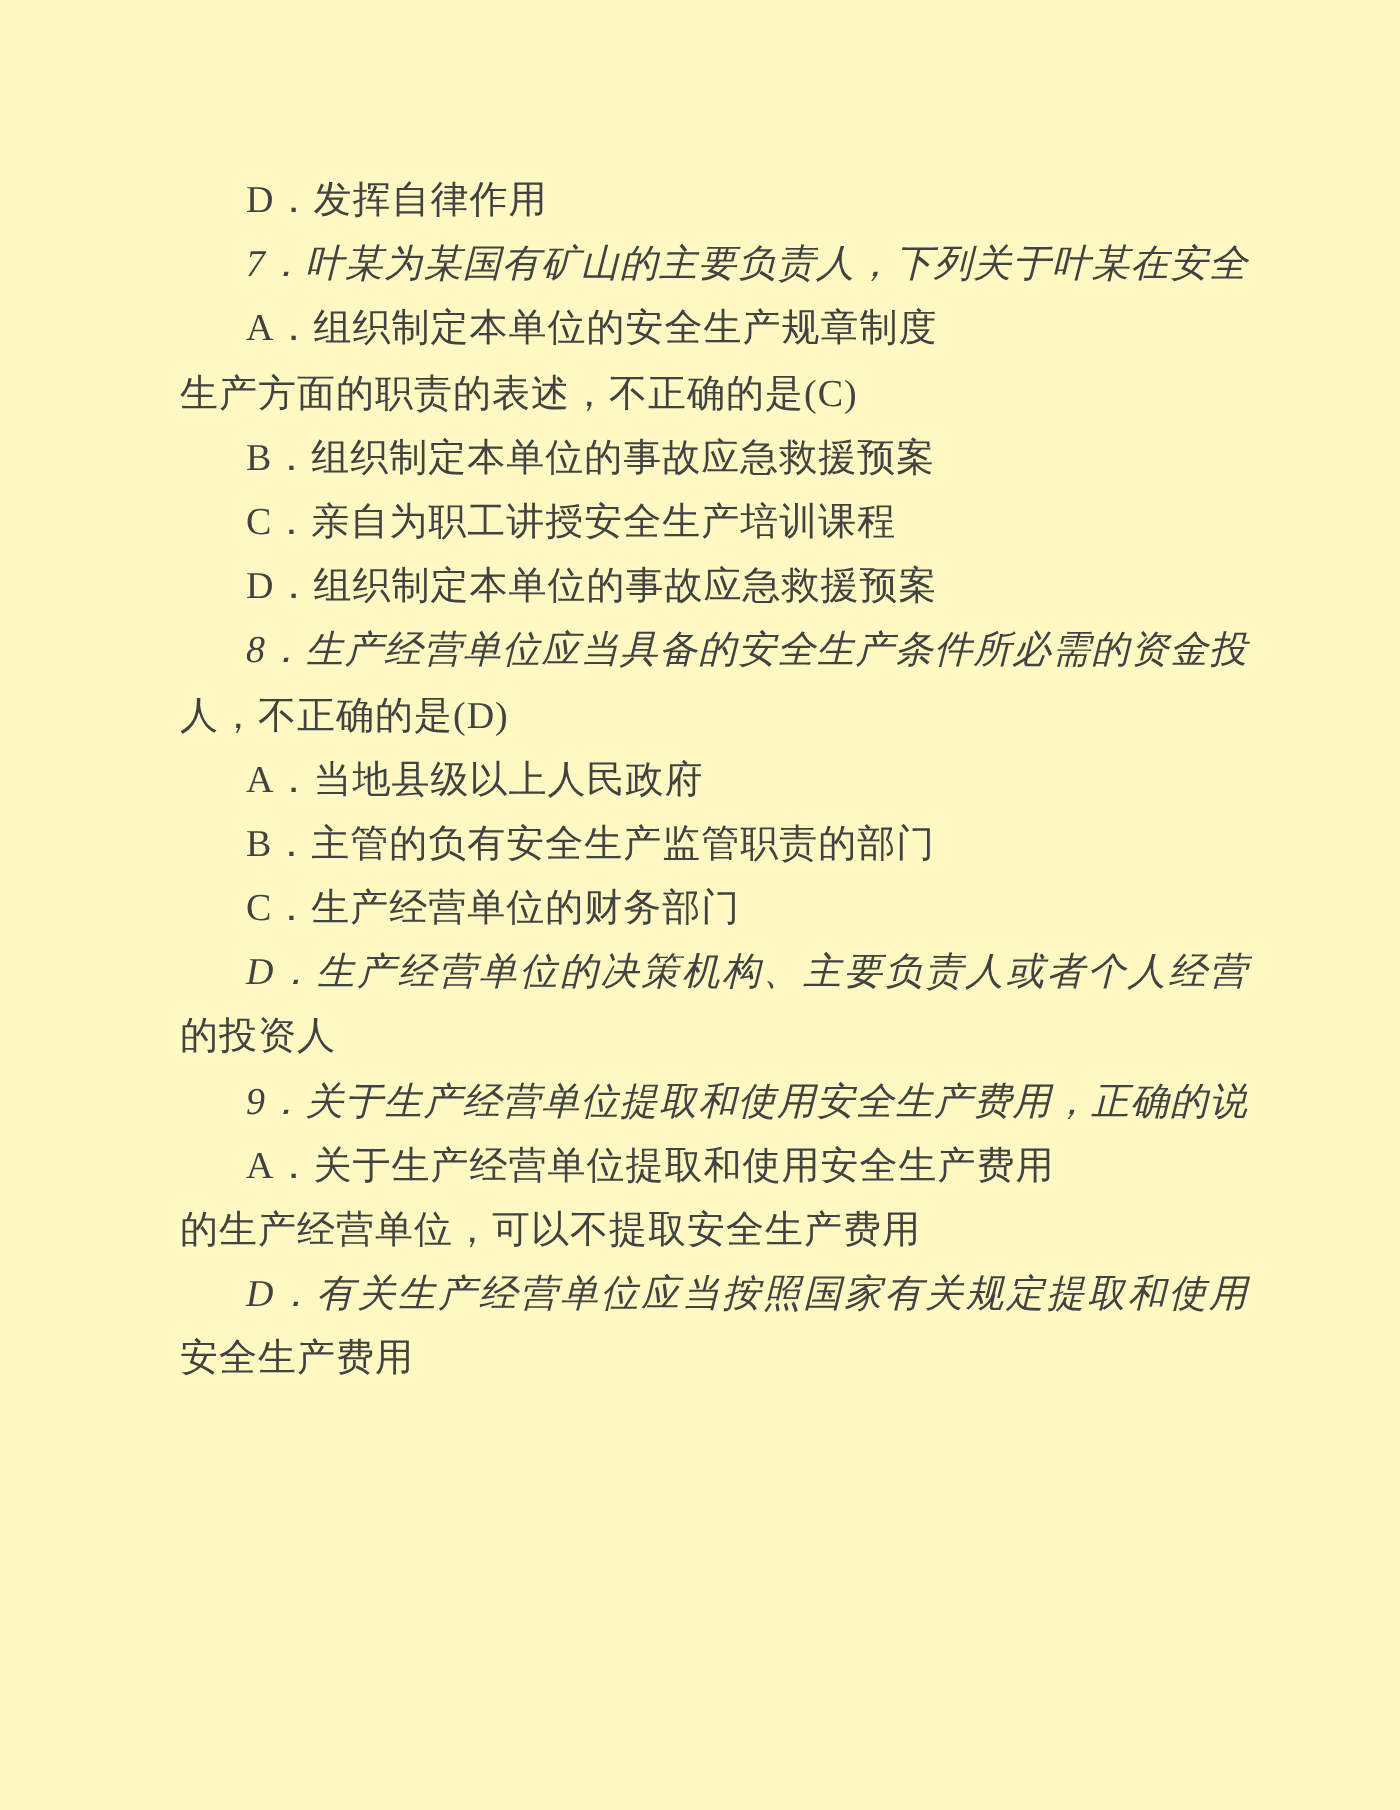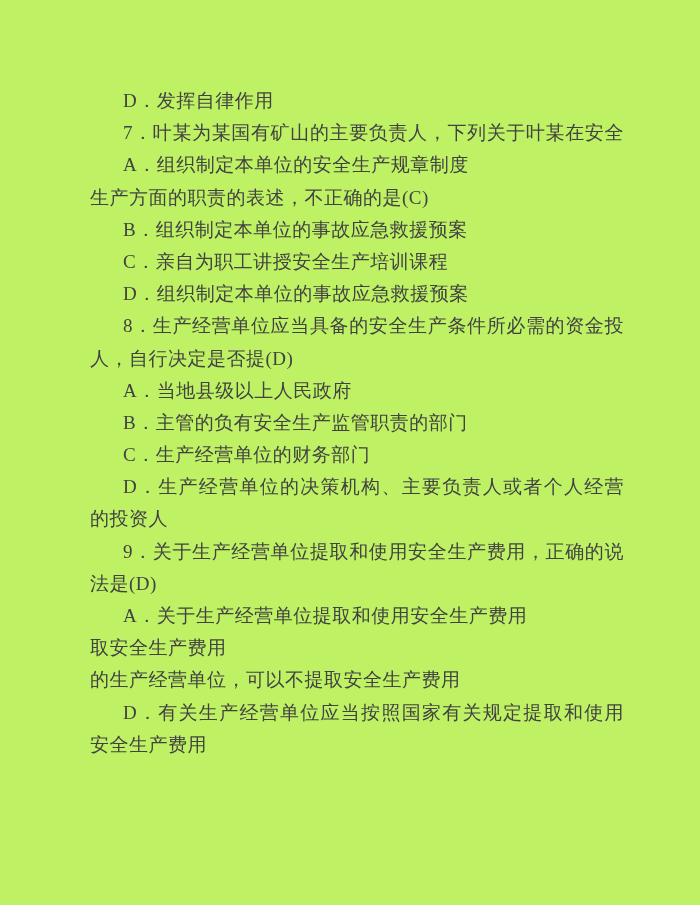--- a/index.html
+++ b/index.html
@@ -4,21 +4,21 @@
 <style>
   html, body {
     margin: 0;
     padding: 0;
     background: #ffffff;
   }
   .page {
     position: relative;
     width: 700px;
     height: 905px;
-    background: #bef264;
+    background: #fef9c3;
     overflow: hidden;
     font-family: "Liberation Serif", "DejaVu Serif", serif;
   }
   .content {
     position: absolute;
     left: 90px;
     top: 85px;
     width: 534px;
     font-size: 19px;
     color: #424242;
@@ -28,42 +28,41 @@
     height: 32.2px;
     line-height: 32.2px;
     white-space: nowrap;
   }
   .line.indent {
     padding-left: 33px;
   }
   .line.fill {
     text-align: justify;
     text-align-last: justify;
+    font-style: italic;
   }
 </style>
 </head>
 <body>
 
 <div class="page">
   <div class="content" id="lines-container">
       <div class="line indent">D．发挥自律作用</div>
       <div class="line indent fill">7．叶某为某国有矿山的主要负责人，下列关于叶某在安全</div>
       <div class="line indent">A．组织制定本单位的安全生产规章制度</div>
       <div class="line">生产方面的职责的表述，不正确的是(C)</div>
       <div class="line indent">B．组织制定本单位的事故应急救援预案</div>
       <div class="line indent">C．亲自为职工讲授安全生产培训课程</div>
       <div class="line indent">D．组织制定本单位的事故应急救援预案</div>
       <div class="line indent fill">8．生产经营单位应当具备的安全生产条件所必需的资金投</div>
-      <div class="line">人，自行决定是否提(D)</div>
+      <div class="line">人，不正确的是(D)</div>
       <div class="line indent">A．当地县级以上人民政府</div>
       <div class="line indent">B．主管的负有安全生产监管职责的部门</div>
       <div class="line indent">C．生产经营单位的财务部门</div>
       <div class="line indent fill">D．生产经营单位的决策机构、主要负责人或者个人经营</div>
       <div class="line">的投资人</div>
       <div class="line indent fill">9．关于生产经营单位提取和使用安全生产费用，正确的说</div>
-      <div class="line">法是(D)</div>
       <div class="line indent">A．关于生产经营单位提取和使用安全生产费用</div>
-      <div class="line">取安全生产费用</div>
       <div class="line">的生产经营单位，可以不提取安全生产费用</div>
       <div class="line indent fill">D．有关生产经营单位应当按照国家有关规定提取和使用</div>
       <div class="line">安全生产费用</div>
     </div>
 </div>
 
 </body></html>

